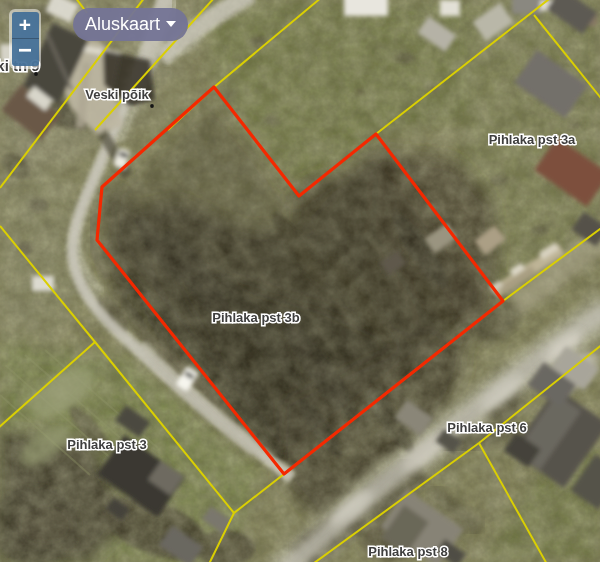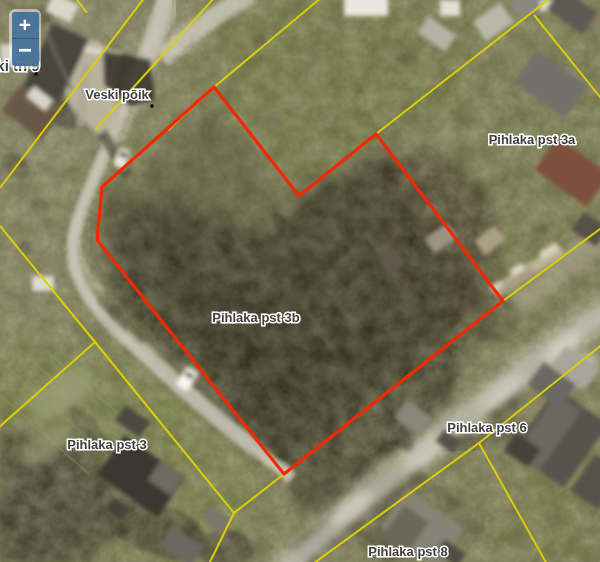--- a/index.html
+++ b/index.html
@@ -264,13 +264,14 @@
   <text x="487" y="432">Pihlaka pst 6</text>
   <text x="408" y="556">Pihlaka pst 8</text>
 </g>
 <circle cx="152" cy="106" r="1.9" fill="#151515"></circle>
 <circle cx="36" cy="74" r="1.9" fill="#151515"></circle>
 </svg>
 <div id="zoomctl">
   <div class="zbtn plus">+</div>
   <div class="zbtn minus">−</div>
 </div>
+<div id="basebtn">Aluskaart<span class="car"></span></div>
 </div>
 
 </body></html>

